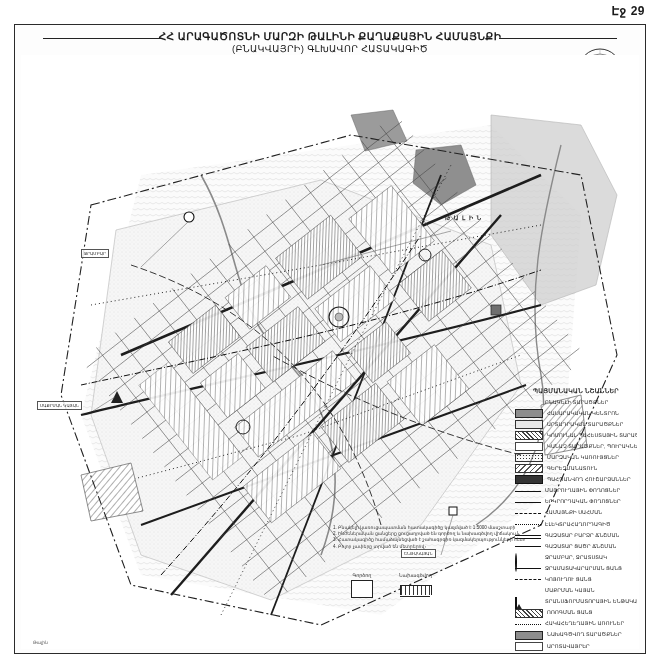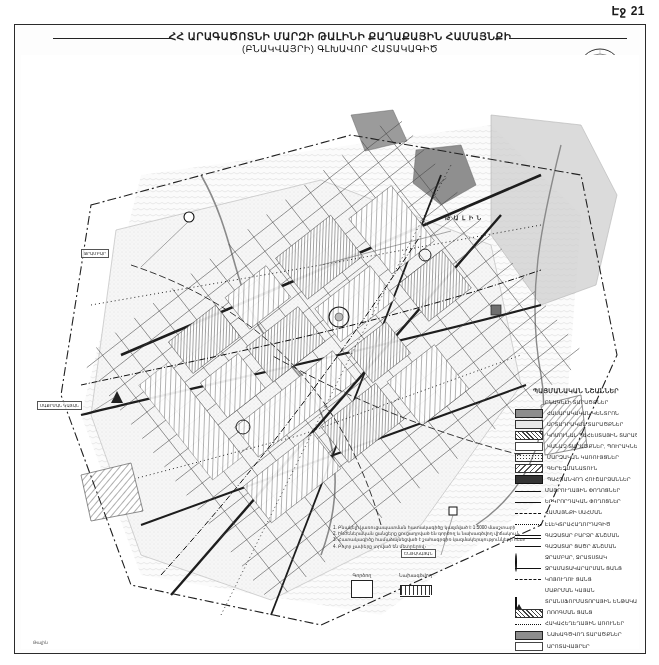--- a/index.html
+++ b/index.html
@@ -35,21 +35,21 @@
     width: 630px;
     height: 628px;
     border: 1.5px solid #2b2b2b;
     background: #fdfdfd;
     overflow: hidden;
   }
 
   
   .title-block {
     position: absolute;
-    left: 10px;
+    left: 0;
     top: 4px;
     width: 100%;
     text-align: center;
     line-height: 1.35;
   }
   .title-line1 {
     font-size: 10.5px;
     font-weight: bold;
     letter-spacing: 0.4px;
     color: #1c1c1c;
@@ -278,21 +278,21 @@
     position: absolute;
     left: 18px;
     bottom: 8px;
     font-size: 4.4px;
     color: #555;
   }
 </style>
 </head>
 <body>
 
-<div class="page-num">Էջ 21</div>
+<div class="page-num">Էջ 29</div>
 
 <div class="sheet">
 
   <div class="title-block">
     <div class="title-rule left"></div>
     <div class="title-rule right"></div>
     <div class="title-line1">ՀՀ ԱՐԱԳԱԾՈՏՆԻ ՄԱՐԶԻ ԹԱԼԻՆԻ ՔԱՂԱՔԱՅԻՆ ՀԱՄԱՅՆՔԻ</div>
     <div class="title-line2">(ԲՆԱԿՎԱՅՐԻ) ԳԼԽԱՎՈՐ ՀԱՏԱԿԱԳԻԾ</div>
   </div>
 

